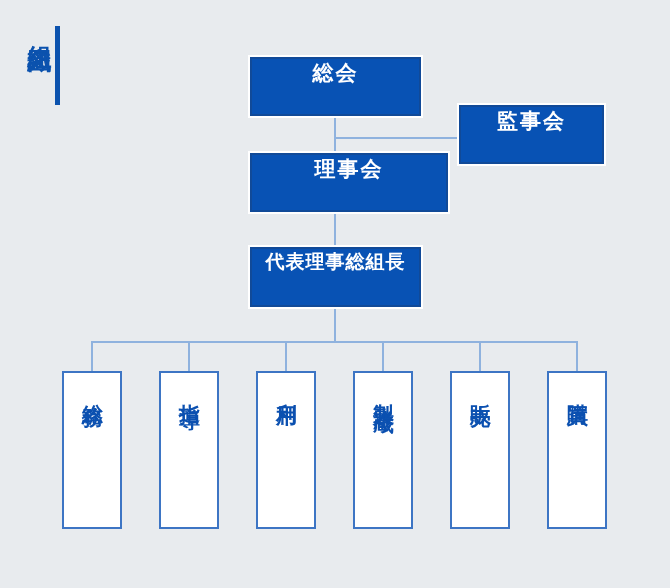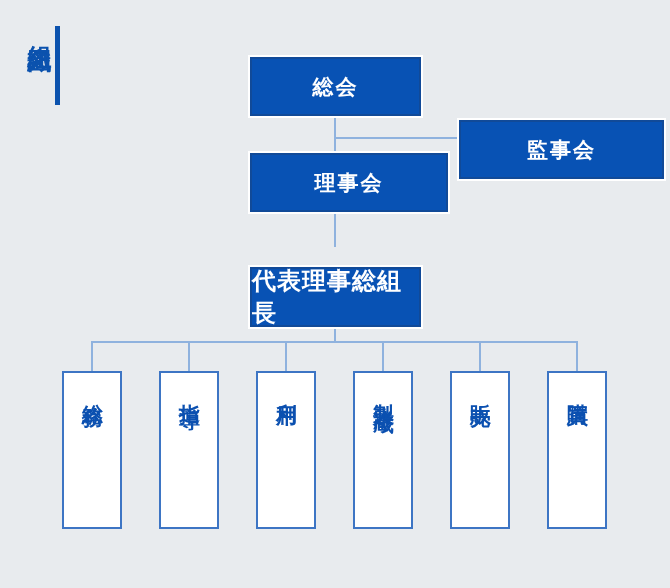--- a/index.html
+++ b/index.html
@@ -41,33 +41,33 @@
     background: #0b52ae;
   }
 
   
   .node {
     position: absolute;
     background: #0852b4;
     border: 2px solid #114a98;
     outline: 2px solid #ffffff;
     display: flex;
-    align-items: center;
+    align-items: flex-start;
     justify-content: center;
     color: #ffffff;
     font-weight: bold;
     font-size: 21px;
     letter-spacing: 2px;
     z-index: 2;
   }
   .node-soukai   { left: 250px; top: 57px;  width: 171px; height: 59px; }
-  .node-kanjikai { left: 459px; top: 120px; width: 205px; height: 59px; }
+  .node-kanjikai { left: 459px; top: 105px; width: 145px; height: 59px; }
   .node-rijikai  { left: 250px; top: 153px; width: 198px; height: 59px; }
   .node-daihyo   { left: 250px; top: 247px; width: 171px; height: 60px;
-                   font-size: 24px; letter-spacing: 1px; margin-top: 20px; }
+                   font-size: 19px; letter-spacing: 1px; }
 
   
   .conn {
     position: absolute;
     background: #8fb2de;
     z-index: 1;
   }
   .conn-soukai-rijikai { left: 334px; top: 116px; width: 2px;   height: 37px; }
   .conn-kanjikai-h     { left: 335px; top: 137px; width: 124px; height: 2px;  }
   .conn-rijikai-daihyo { left: 334px; top: 212px; width: 2px;   height: 35px; }

